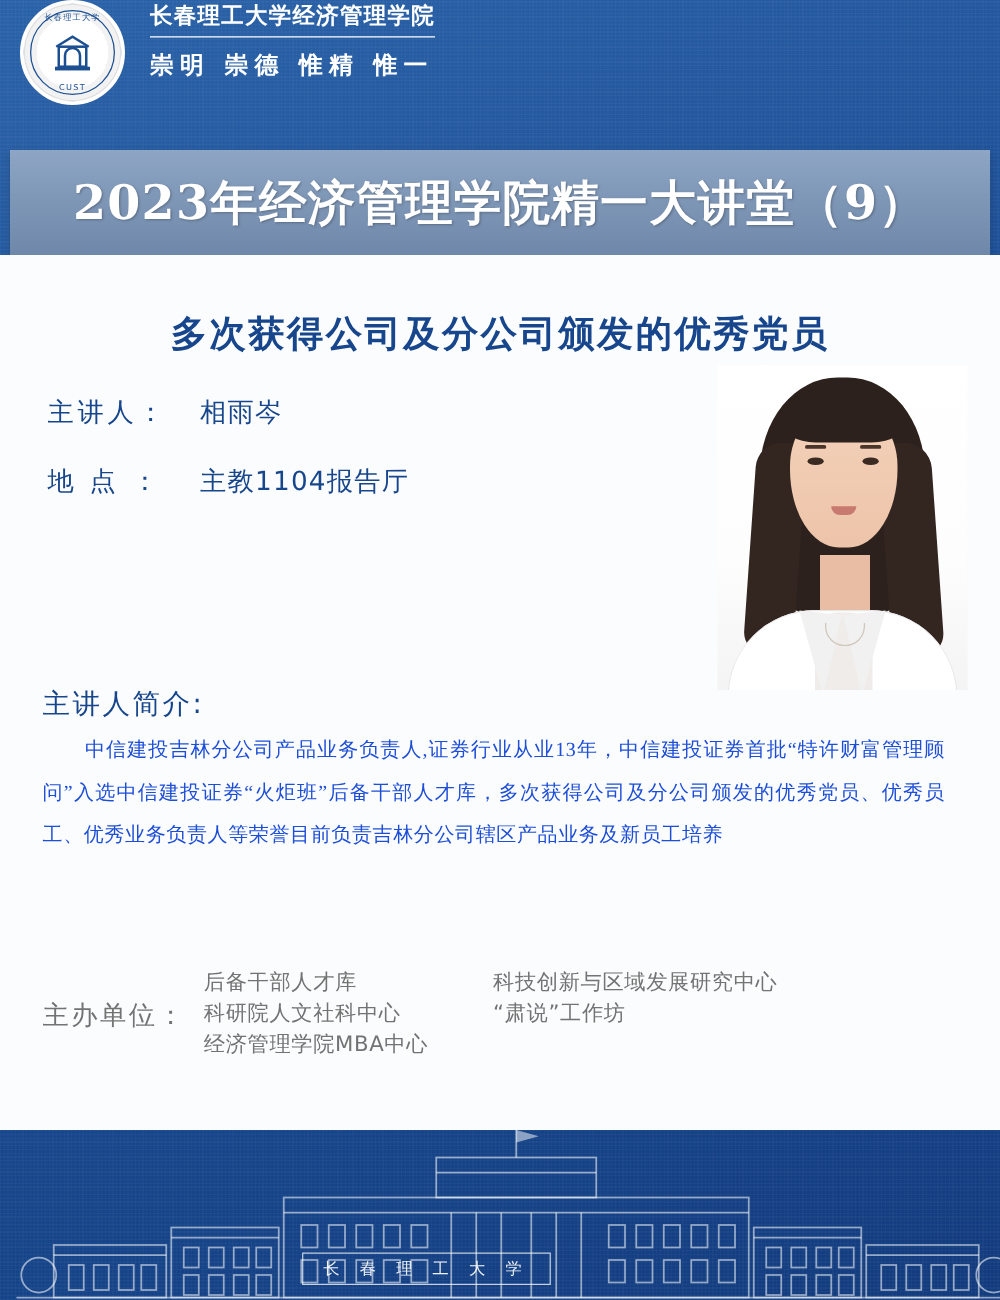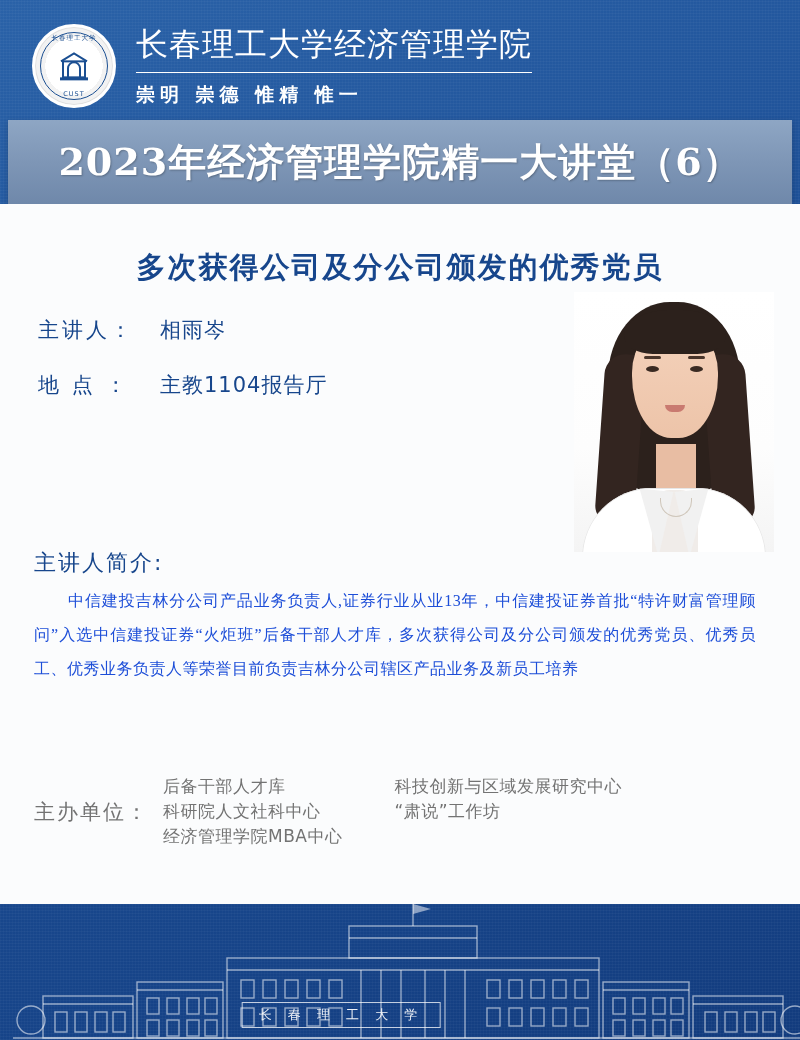--- a/index.html
+++ b/index.html
@@ -24,22 +24,22 @@
     overflow: hidden;
   }
 
   
   .header {
     position: absolute;
     left: 0; top: 0;
     width: 800px;
     height: 108px;
     display: flex;
-    align-items: flex-end;
-    padding-left: 32px;
+    align-items: flex-start;
+    padding-left: 16px;
     box-sizing: border-box;
   }
   .crest {
     width: 78px; height: 78px;
     border-radius: 50%;
     background: radial-gradient(circle at 50% 50%, #ffffff 0 52%, #f2f2f2 52% 100%);
     border: 3px solid #ffffff;
     position: relative;
     flex: 0 0 auto;
     box-shadow: 0 0 0 1px rgba(0,0,0,0.08) inset;
@@ -66,22 +66,22 @@
     font-family: "DejaVu Sans", sans-serif;
   }
   .crest .top-text { top: 7px; }
   .crest .bot-text { bottom: 7px; }
 
   .header-text {
     margin-left: 20px;
     color: #ffffff;
   }
   .header-title {
-    font-size: 32px;
-    font-weight: normal;
+    font-size: 18px;
+    font-weight: bold;
     letter-spacing: 1px;
     padding-bottom: 5px;
     border-bottom: 1.5px solid #ffffff;
     display: inline-block;
     font-family: "DejaVu Sans", sans-serif;
   }
   .header-motto {
     margin-top: 9px;
     font-size: 19px;
     font-weight: bold;
@@ -366,21 +366,21 @@
       </svg>
       <div class="bot-text">CUST</div>
     </div>
     <div class="header-text">
       <div class="header-title">长春理工大学经济管理学院</div>
       <div class="header-motto">崇明 崇德 惟精 惟一</div>
     </div>
   </div>
 
   <div class="title-band">
-    <div class="title-band-text">2023年经济管理学院精一大讲堂（6）</div>
+    <div class="title-band-text">2023年经济管理学院精一大讲堂（9）</div>
   </div>
 
   <div class="card">
 
     <div class="subject">多次获得公司及分公司颁发的优秀党员</div>
 
     <div class="meta">
       <div class="meta-row">
         <div class="meta-label">主讲人：</div>
         <div class="meta-value">相雨岑</div>

